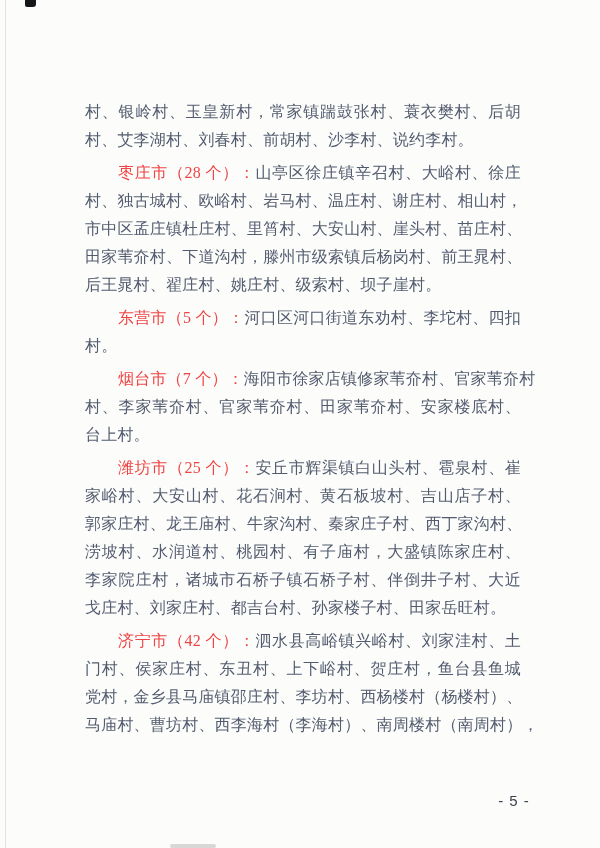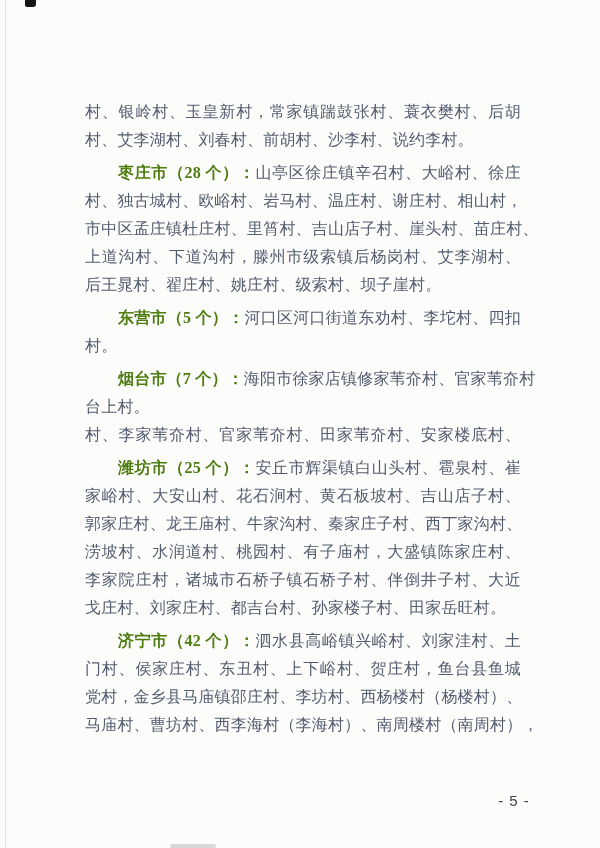--- a/index.html
+++ b/index.html
@@ -58,22 +58,22 @@
     white-space: nowrap;
     height: 28px;
   }
   .line.last {
     text-align-last: left;
   }
   .line.lead-line {
     padding-left: 33px;
   }
   .city-lead {
-    font-weight: bold;
-    color: #4d7c0f;
+    font-weight: normal;
+    color: #ef4444;
   }
   .page-number {
     position: absolute;
     left: 484px;
     top: 792px;
     width: 60px;
     color: #3c414d;
     font-size: 15px;
     letter-spacing: 1px;
     text-align: center;
@@ -92,34 +92,34 @@
   <div class="content">
 
     <div class="para">
       <div class="line">村、银岭村、玉皇新村，常家镇踹鼓张村、蓑衣樊村、后胡</div>
       <div class="line last">村、艾李湖村、刘春村、前胡村、沙李村、说约李村。</div>
     </div>
 
     <div class="para">
       <div class="line lead-line"><span class="city-lead">枣庄市（28 个）：</span><span>山亭区徐庄镇辛召村、大峪村、徐庄</span></div>
       <div class="line">村、独古城村、欧峪村、岩马村、温庄村、谢庄村、相山村，</div>
-      <div class="line">市中区孟庄镇杜庄村、里筲村、吉山店子村、崖头村、苗庄村、</div>
-      <div class="line">上道沟村、下道沟村，滕州市级索镇后杨岗村、艾李湖村、</div>
+      <div class="line">市中区孟庄镇杜庄村、里筲村、大安山村、崖头村、苗庄村、</div>
+      <div class="line">田家苇夼村、下道沟村，滕州市级索镇后杨岗村、前王晁村、</div>
       <div class="line last">后王晁村、翟庄村、姚庄村、级索村、坝子崖村。</div>
     </div>
 
     <div class="para">
       <div class="line lead-line"><span class="city-lead">东营市（5 个）：</span><span>河口区河口街道东劝村、李坨村、四扣</span></div>
       <div class="line last">村。</div>
     </div>
 
     <div class="para">
       <div class="line lead-line"><span class="city-lead">烟台市（7 个）：</span><span>海阳市徐家店镇修家苇夼村、官家苇夼村</span></div>
+      <div class="line">村、李家苇夼村、官家苇夼村、田家苇夼村、安家楼底村、</div>
       <div class="line last">台上村。</div>
-      <div class="line">村、李家苇夼村、官家苇夼村、田家苇夼村、安家楼底村、</div>
     </div>
 
     <div class="para">
       <div class="line lead-line"><span class="city-lead">潍坊市（25 个）：</span><span>安丘市辉渠镇白山头村、雹泉村、崔</span></div>
       <div class="line">家峪村、大安山村、花石涧村、黄石板坡村、吉山店子村、</div>
       <div class="line">郭家庄村、龙王庙村、牛家沟村、秦家庄子村、西丁家沟村、</div>
       <div class="line">涝坡村、水润道村、桃园村、有子庙村，大盛镇陈家庄村、</div>
       <div class="line">李家院庄村，诸城市石桥子镇石桥子村、伴倒井子村、大近</div>
       <div class="line last">戈庄村、刘家庄村、都吉台村、孙家楼子村、田家岳旺村。</div>
     </div>

